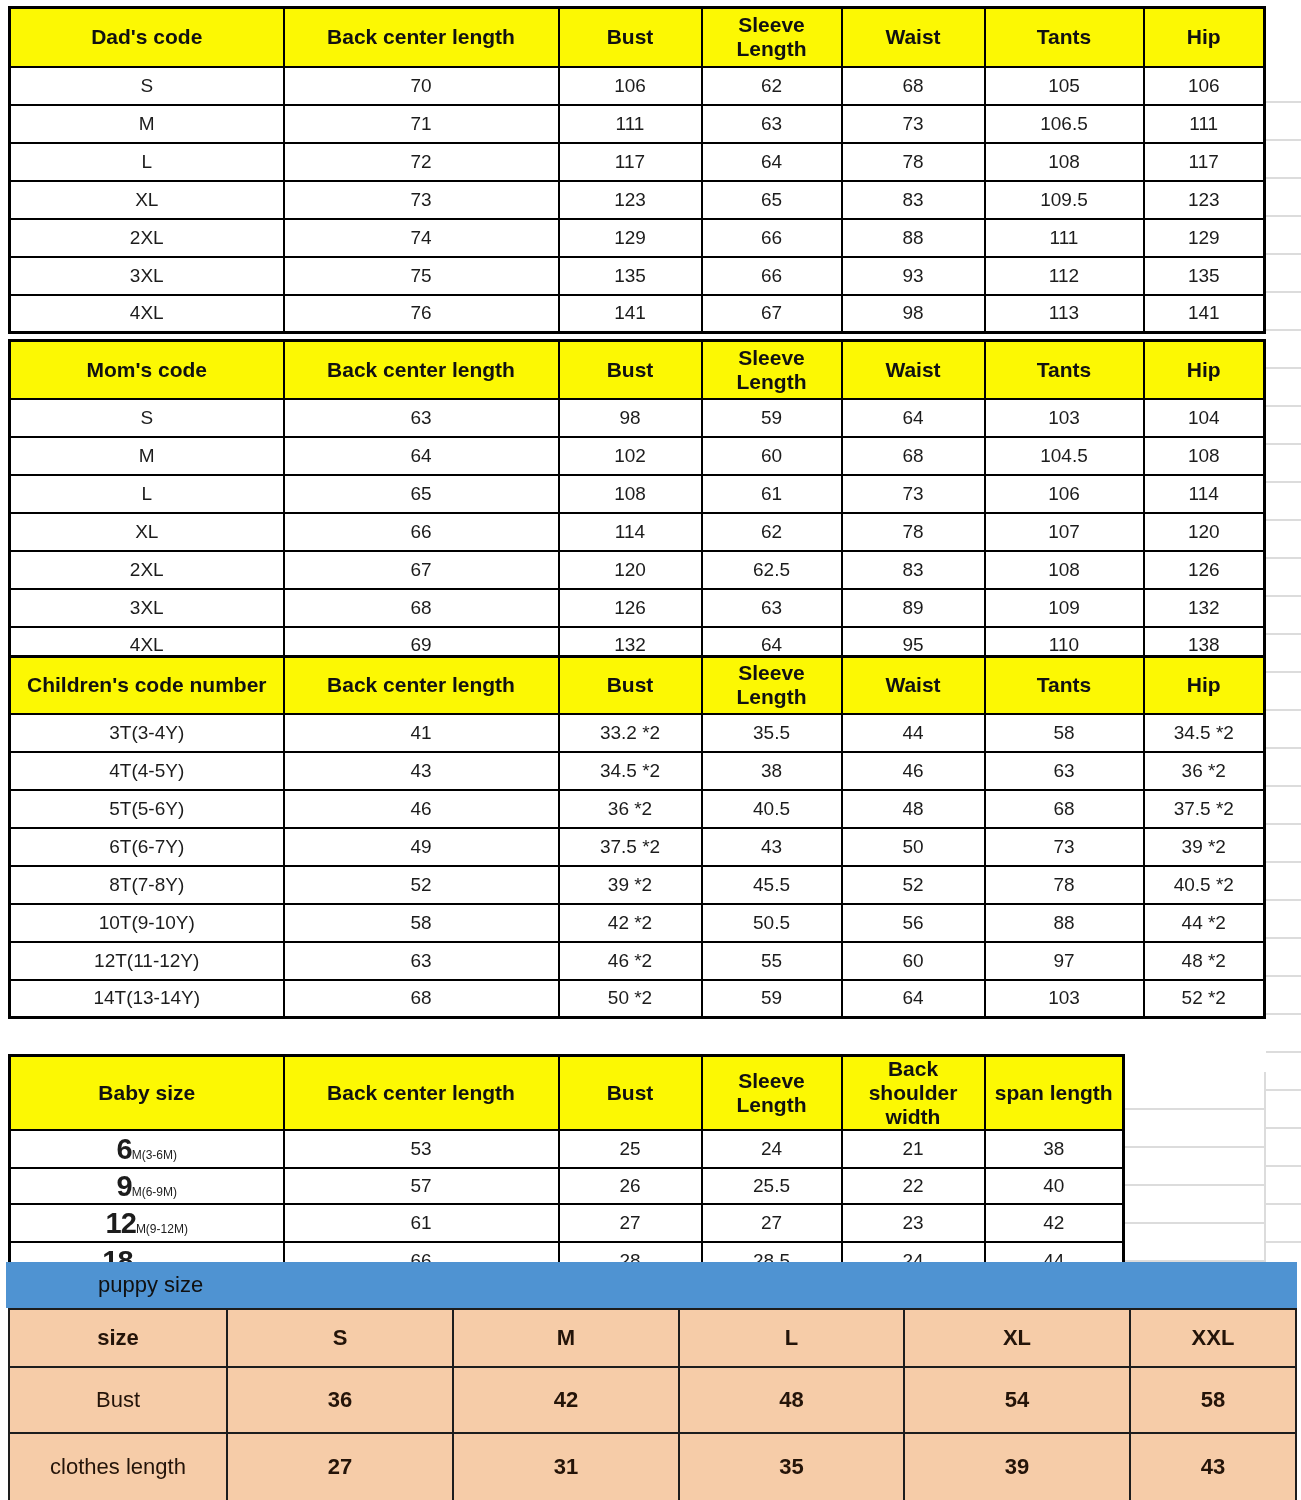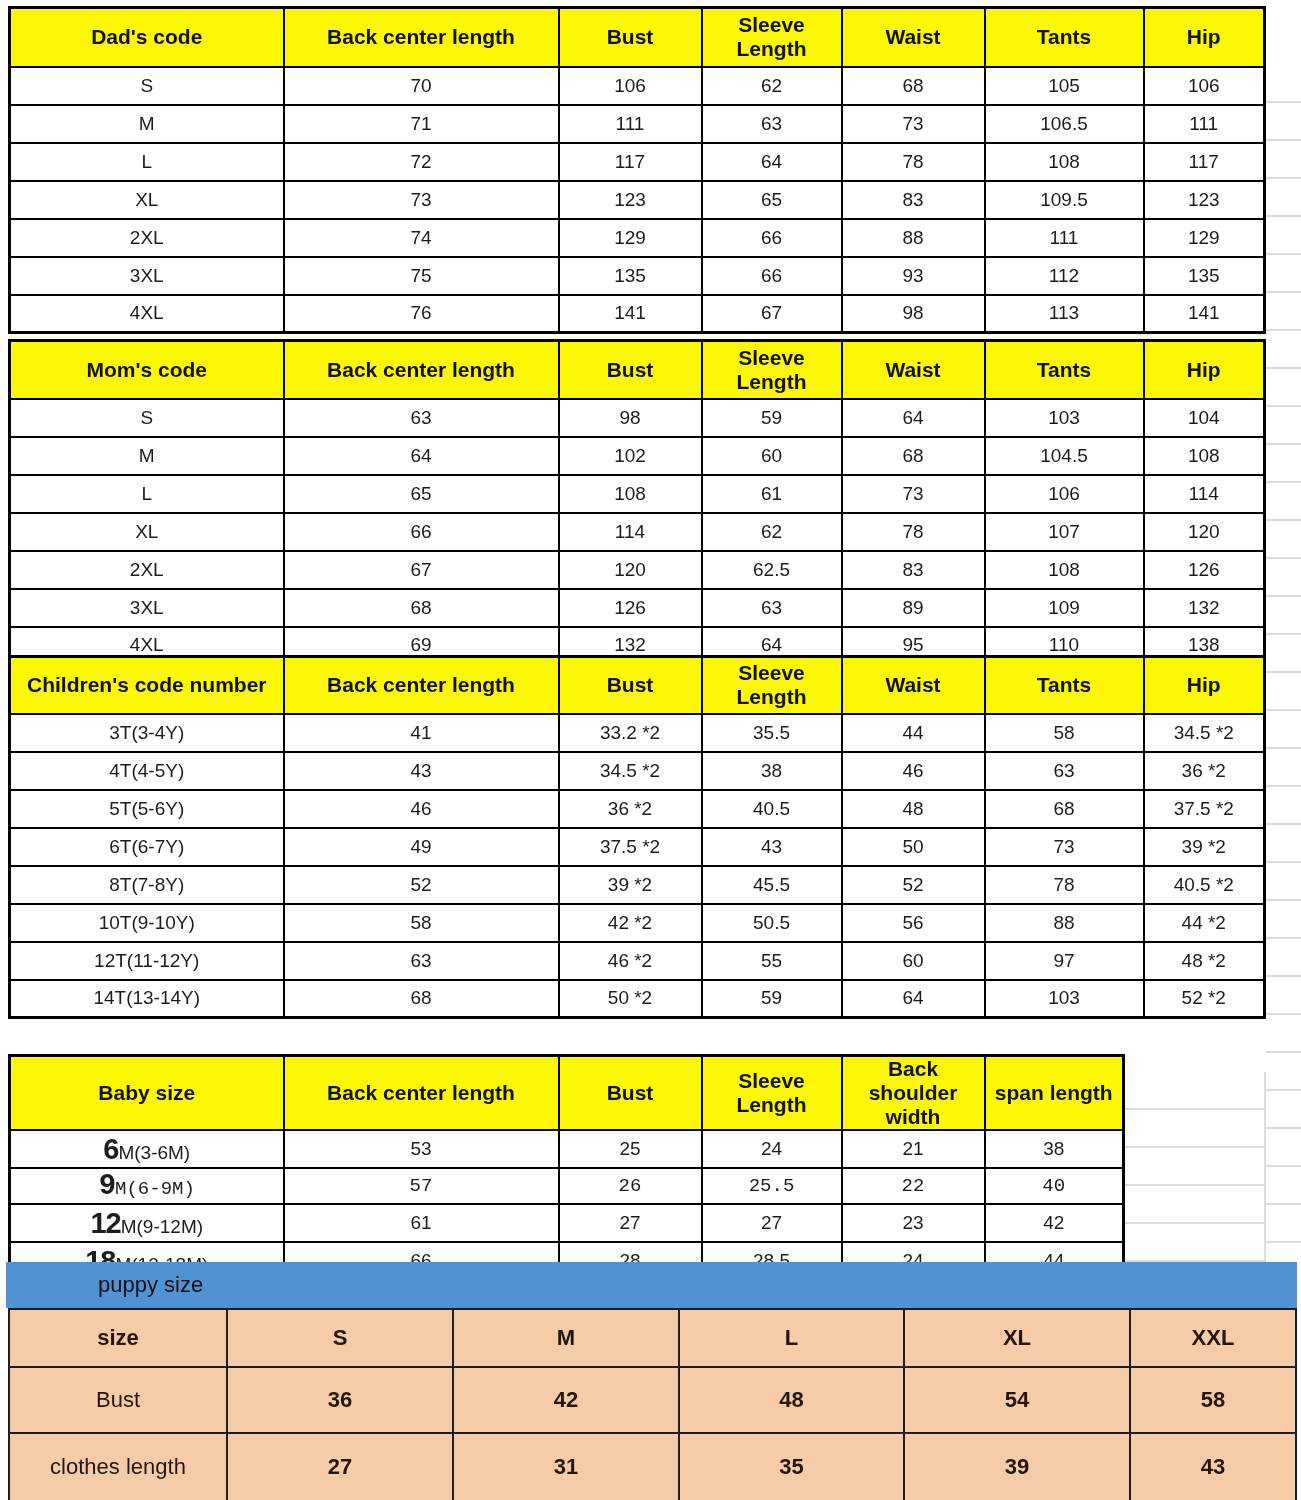--- a/index.html
+++ b/index.html
@@ -30,21 +30,21 @@
     text-align:center;vertical-align:middle;
     padding:0;background:#fff;
   }
   table.sz{border:3px solid #000;}
   td.c-blue{color:var(--c-blue);}
   td.c-navy{color:var(--c-navy);}
   td.c-red{color:var(--c-red);}
   td.c-black{color:var(--c-black);}
   td.left-label{text-align:left;padding-left:2px;}
   td .big{font-size:29px;font-weight:600;letter-spacing:-1px;}
-  td .rest{font-size:19px;}
+  td .rest{font-size:12px;}
 
   
   table.puppy{border:2px solid #1d1d1d;}
   table.puppy td{
     background:var(--c-puppy);
     border:2px solid #1d1d1d;
     font-size:22px;color:#241409;
   }
   table.puppy tr.hdr td{font-weight:700;}
   table.puppy td.val{font-weight:700;}
@@ -377,21 +377,21 @@
         </thead>
         <tbody>
           <tr style="height: 38px;">
             <td class="left-label"><span class="big">6</span><span class="rest">M(3-6M)</span></td>
             <td>53</td>
             <td>25</td>
             <td>24</td>
             <td>21</td>
             <td>38</td>
           </tr>
-          <tr style="height: 36px; font-family: Liberation Mono, monospace;">
+          <tr style="height: 36px;">
             <td class="left-label"><span class="big">9</span><span class="rest">M(6-9M)</span></td>
             <td>57</td>
             <td>26</td>
             <td>25.5</td>
             <td>22</td>
             <td>40</td>
           </tr>
           <tr style="height: 38px;">
             <td class="left-label"><span class="big">12</span><span class="rest">M(9-12M)</span></td>
             <td>61</td>

